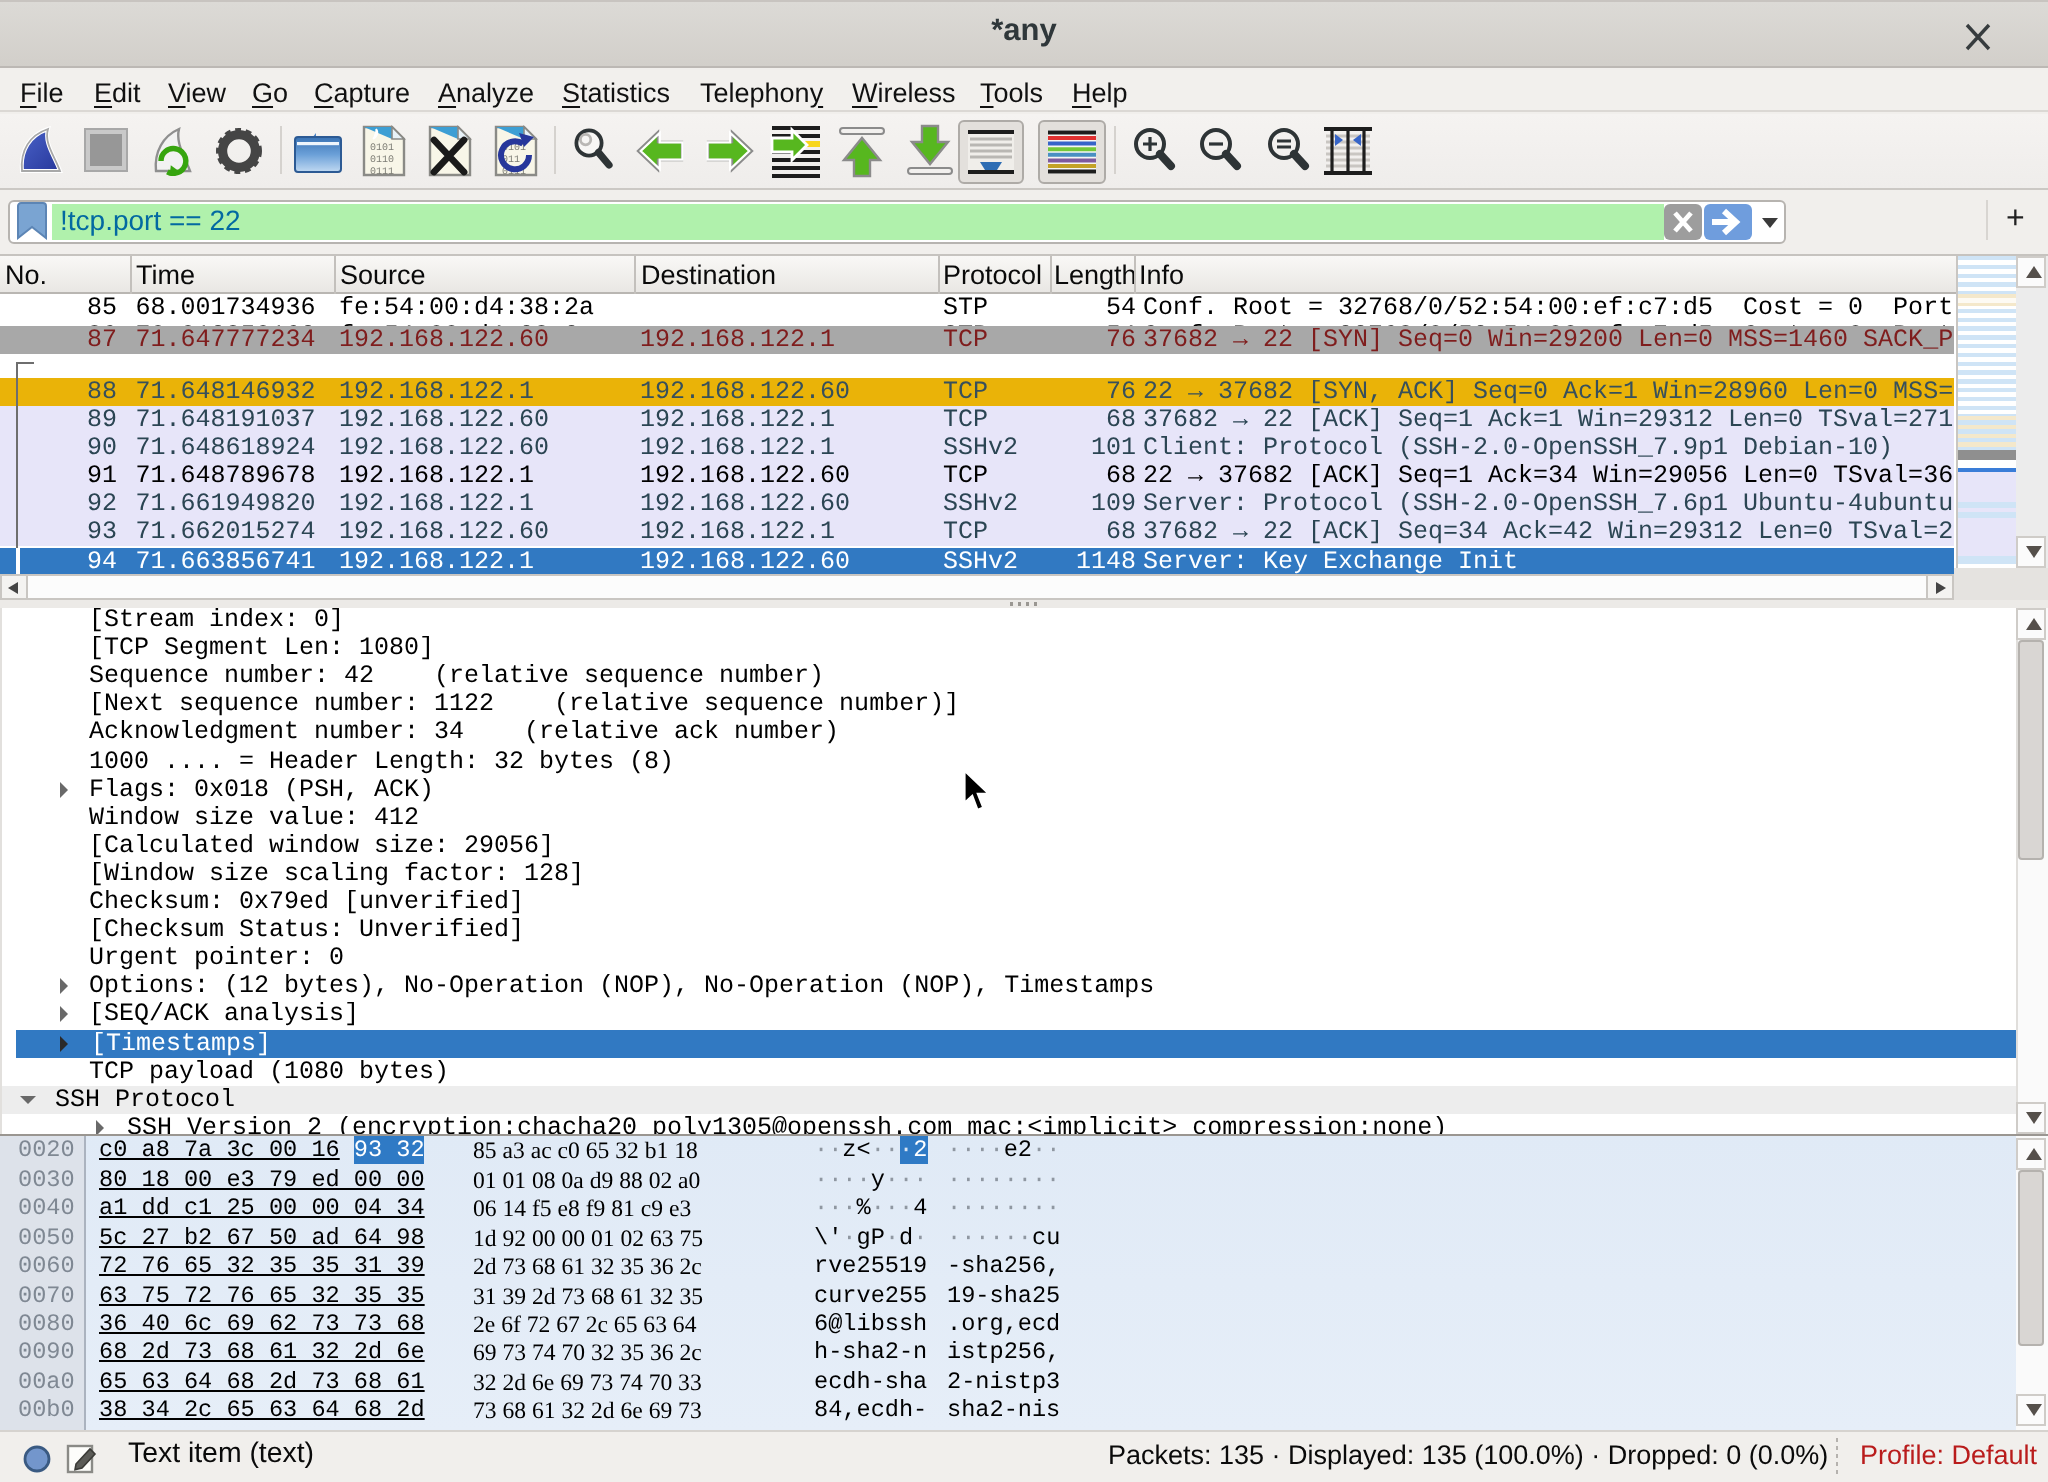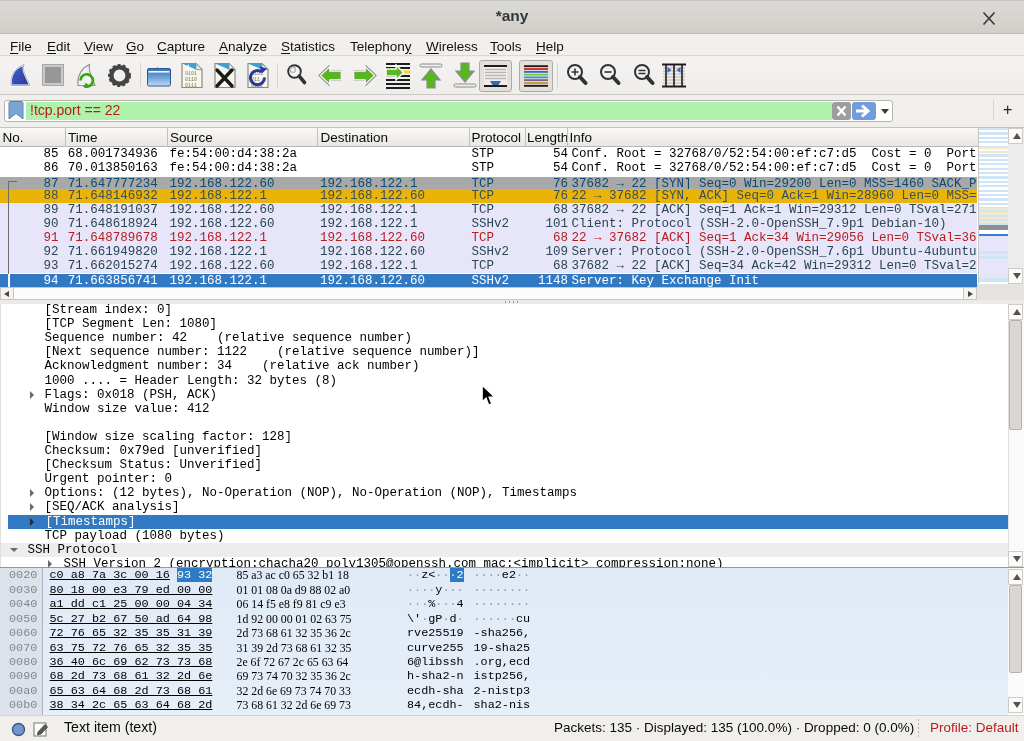--- a/index.html
+++ b/index.html
@@ -16,21 +16,21 @@
   #menubar { left:0; top:35px; width:1024px; height:21px; background:#f2f0ed; border-bottom:1px solid #dbd8d4; }
   .mitem { position:absolute; top:38.5px; font-size:13.5px; color:#111; }
   .mitem u { text-decoration:underline; text-underline-offset:2px; }
   
   #toolbar { left:0; top:57px; width:1024px; height:38px; background:linear-gradient(#f5f3f1,#efedeb); border-bottom:1px solid #cbc8c4; }
   .tsep { position:absolute; top:6px; width:1px; height:24px; background:#d5d2ce; }
   
   #filterbar { left:0; top:96px; width:1024px; height:32px; background:#f1efec; border-bottom:1px solid #c6c3bf; }
   #ffield { left:4px; top:99.5px; width:889px; height:22px; background:#fff; border:1px solid #b7b4b0; border-radius:3px; }
   #fgreen { left:26px; top:101.5px; width:806px; height:18px; background:#b0f1ac; }
-  #ftext { left:30px; top:101.5px; font-size:14px; color:#b91c1c;text-align:center; }
+  #ftext { left:30px; top:101.5px; font-size:14px; color:#0369a1;text-align:center; }
   #fclear { left:832px; top:101.5px; width:19px; height:18px; background:#9d9d9d; border-radius:3px; }
   #fapply { left:852px; top:101.5px; width:24px; height:18px; background:#6f9ddd; border-radius:3px; }
   #fdrop { left:881px; top:109px; width:0; height:0; border-left:4.5px solid transparent; border-right:4.5px solid transparent; border-top:5.5px solid #3a3a3a; }
   #fexpr { left:905px; top:102.5px; font-size:13.5px; color:#0a0a0a;margin-top:30px; }
   #fsep2 { left:992.5px; top:100px; width:1px; height:20px; background:#d8d5d1; }
   #fplus { left:1003px; top:100.5px; font-size:16px; color:#222; }
   
   #plist { left:0; top:128px; width:1024px; height:172px; background:#fff; }
   #phead { left:0; top:0; width:978px; height:19px; background:linear-gradient(#f9f8f6,#e9e7e4); border-bottom:1px solid #b9b6b2; }
   #phead .ht { position:absolute; top:2px; font-size:13.5px; color:#0a0a0a; }
@@ -286,25 +286,25 @@
   <div class="ht" style="left:569.5px">Info</div>
   <div class="hsep" style="left:65px"></div>
   <div class="hsep" style="left:167px"></div>
   <div class="hsep" style="left:317px"></div>
   <div class="hsep" style="left:469px"></div>
   <div class="hsep" style="left:524.5px"></div>
   <div class="hsep" style="left:566.5px"></div>
  </div>
  <div class="prow mono" style="top:18.5px;background:#fff"><span class="pc-no">85</span><span class="pc-t">68.001734936</span><span class="pc-s">fe:54:00:d4:38:2a</span><span class="pc-p">STP</span><span class="pc-l">54</span><span class="pc-i">Conf. Root = 32768/0/52:54:00:ef:c7:d5  Cost = 0  Port = 0x8002</span></div>
  <div class="prow mono" style="top:32.6px;background:#fff"><span class="pc-no">86</span><span class="pc-t">70.013850163</span><span class="pc-s">fe:54:00:d4:38:2a</span><span class="pc-p">STP</span><span class="pc-l">54</span><span class="pc-i">Conf. Root = 32768/0/52:54:00:ef:c7:d5  Cost = 0  Port = 0x8002</span></div>
- <div class="prow mono" style="top:49px;background:#a8a8a8;color:#0c4a6e"><span class="pc-no">87</span><span class="pc-t">71.647777234</span><span class="pc-s">192.168.122.60</span><span class="pc-d">192.168.122.1</span><span class="pc-p">TCP</span><span class="pc-l">76</span><span class="pc-i">37682 → 22 [SYN] Seq=0 Win=29200 Len=0 MSS=1460 SACK_PERM</span></div>
+ <div class="prow mono" style="top:35px;background:#a8a8a8;color:#7f1d1d"><span class="pc-no">87</span><span class="pc-t">71.647777234</span><span class="pc-s">192.168.122.60</span><span class="pc-d">192.168.122.1</span><span class="pc-p">TCP</span><span class="pc-l">76</span><span class="pc-i">37682 → 22 [SYN] Seq=0 Win=29200 Len=0 MSS=1460 SACK_PERM</span></div>
  <div class="prow mono" style="top:60.8px;background:#eab308;color:#37505c"><span class="pc-no">88</span><span class="pc-t">71.648146932</span><span class="pc-s">192.168.122.1</span><span class="pc-d">192.168.122.60</span><span class="pc-p">TCP</span><span class="pc-l">76</span><span class="pc-i">22 → 37682 [SYN, ACK] Seq=0 Ack=1 Win=28960 Len=0 MSS=1460</span></div>
  <div class="prow mono" style="top:74.9px;background:#e7e5f9;color:#2b4553"><span class="pc-no">89</span><span class="pc-t">71.648191037</span><span class="pc-s">192.168.122.60</span><span class="pc-d">192.168.122.1</span><span class="pc-p">TCP</span><span class="pc-l">68</span><span class="pc-i">37682 → 22 [ACK] Seq=1 Ack=1 Win=29312 Len=0 TSval=2715660</span></div>
  <div class="prow mono" style="top:89px;background:#e7e5f9;color:#2b4553"><span class="pc-no">90</span><span class="pc-t">71.648618924</span><span class="pc-s">192.168.122.60</span><span class="pc-d">192.168.122.1</span><span class="pc-p">SSHv2</span><span class="pc-l">101</span><span class="pc-i">Client: Protocol (SSH-2.0-OpenSSH_7.9p1 Debian-10)</span></div>
- <div class="prow mono" style="top:103.2px;background:#e7e5f9;color:#b91c1c"><span class="pc-no">91</span><span class="pc-t">71.648789678</span><span class="pc-s">192.168.122.1</span><span class="pc-d">192.168.122.60</span><span class="pc-p">TCP</span><span class="pc-l">68</span><span class="pc-i">22 → 37682 [ACK] Seq=1 Ack=34 Win=29056 Len=0 TSval=36495</span></div>
+ <div class="prow mono" style="top:103.2px;background:#e7e5f9;color:#000000"><span class="pc-no">91</span><span class="pc-t">71.648789678</span><span class="pc-s">192.168.122.1</span><span class="pc-d">192.168.122.60</span><span class="pc-p">TCP</span><span class="pc-l">68</span><span class="pc-i">22 → 37682 [ACK] Seq=1 Ack=34 Win=29056 Len=0 TSval=36495</span></div>
  <div class="prow mono" style="top:117.3px;background:#e7e5f9;color:#2b4553"><span class="pc-no">92</span><span class="pc-t">71.661949820</span><span class="pc-s">192.168.122.1</span><span class="pc-d">192.168.122.60</span><span class="pc-p">SSHv2</span><span class="pc-l">109</span><span class="pc-i">Server: Protocol (SSH-2.0-OpenSSH_7.6p1 Ubuntu-4ubuntu0.3</span></div>
  <div class="prow mono" style="top:131.4px;background:#e7e5f9;color:#2b4553"><span class="pc-no">93</span><span class="pc-t">71.662015274</span><span class="pc-s">192.168.122.60</span><span class="pc-d">192.168.122.1</span><span class="pc-p">TCP</span><span class="pc-l">68</span><span class="pc-i">37682 → 22 [ACK] Seq=34 Ack=42 Win=29312 Len=0 TSval=2715</span></div>
  <div class="prow mono" style="top:145.5px;background:#3179c2;color:#fff"><span class="pc-no">94</span><span class="pc-t">71.663856741</span><span class="pc-s">192.168.122.1</span><span class="pc-d">192.168.122.60</span><span class="pc-p">SSHv2</span><span class="pc-l">1148</span><span class="pc-i">Server: Key Exchange Init</span></div>
  <div class="abs" style="left:8px;top:53px;width:9px;height:1px;background:#6e6e6e"></div>
  <div class="abs" style="left:8px;top:53px;width:1px;height:93px;background:#6e6e6e"></div>
  <div class="abs" style="left:8px;top:146px;width:1.5px;height:13px;background:#fff"></div>
 </div>
 
 <div id="minimap" class="abs" style="left:977.5px;top:128px;width:30.5px;height:156px;background:#fff;border-left:1px solid #c9c6c2">
  <div class="abs" style="left:0;top:0;width:30px;height:80px;background:repeating-linear-gradient(#cfe4f6 0 2.2px,#fff 2.2px 4.4px)"></div>
@@ -338,20 +338,21 @@
 
 <div id="dpane" class="abs">
  <div class="dline mono" style="top:-1.0px"><span class="txt" style="left:43.5px">[Stream index: 0]</span></div>
  <div class="dline mono" style="top:13.1px"><span class="txt" style="left:43.5px">[TCP Segment Len: 1080]</span></div>
  <div class="dline mono" style="top:27.2px"><span class="txt" style="left:43.5px">Sequence number: 42    (relative sequence number)</span></div>
  <div class="dline mono" style="top:41.3px"><span class="txt" style="left:43.5px">[Next sequence number: 1122    (relative sequence number)]</span></div>
  <div class="dline mono" style="top:55.4px"><span class="txt" style="left:43.5px">Acknowledgment number: 34    (relative ack number)</span></div>
  <div class="dline mono" style="top:69.5px"><span class="txt" style="left:43.5px">1000 .... = Header Length: 32 bytes (8)</span></div>
  <div class="dline mono" style="top:83.6px"><span class="tri tri-r" style="left:28.5px"></span><span class="txt" style="left:43.5px">Flags: 0x018 (PSH, ACK)</span></div>
  <div class="dline mono" style="top:97.7px"><span class="txt" style="left:43.5px">Window size value: 412</span></div>
+ <div class="dline mono" style="top:111.8px"><span class="txt" style="left:43.5px">[Calculated window size: 29056]</span></div>
  <div class="dline mono" style="top:125.9px"><span class="txt" style="left:43.5px">[Window size scaling factor: 128]</span></div>
  <div class="dline mono" style="top:140.0px"><span class="txt" style="left:43.5px">Checksum: 0x79ed [unverified]</span></div>
  <div class="dline mono" style="top:154.1px"><span class="txt" style="left:43.5px">[Checksum Status: Unverified]</span></div>
  <div class="dline mono" style="top:168.2px"><span class="txt" style="left:43.5px">Urgent pointer: 0</span></div>
  <div class="dline mono" style="top:182.3px"><span class="tri tri-r" style="left:28.5px"></span><span class="txt" style="left:43.5px">Options: (12 bytes), No-Operation (NOP), No-Operation (NOP), Timestamps</span></div>
  <div class="dline mono" style="top:196.4px"><span class="tri tri-r" style="left:28.5px"></span><span class="txt" style="left:43.5px">[SEQ/ACK analysis]</span></div>
  <div class="dline mono" style="top:210.5px;background:#3179c2;color:#fff;left:7px;width:1001px"><span class="tri tri-r" style="left:21.5px;border-left-color:#2a2a2a"></span><span class="txt" style="left:37.5px">[Timestamps]</span></div>
  <div class="dline mono" style="top:224.6px"><span class="txt" style="left:43.5px">TCP payload (1080 bytes)</span></div>
  <div class="dline mono" style="top:238.7px;background:#ededed"><span class="tri tri-d" style="left:8.5px"></span><span class="txt" style="left:26.5px">SSH Protocol</span></div>
  <div class="dline mono" style="top:252.8px"><span class="tri tri-r" style="left:46.5px"></span><span class="txt" style="left:62.5px">SSH Version 2 (encryption:chacha20_poly1305@openssh.com mac:&lt;implicit&gt; compression:none)</span></div>

